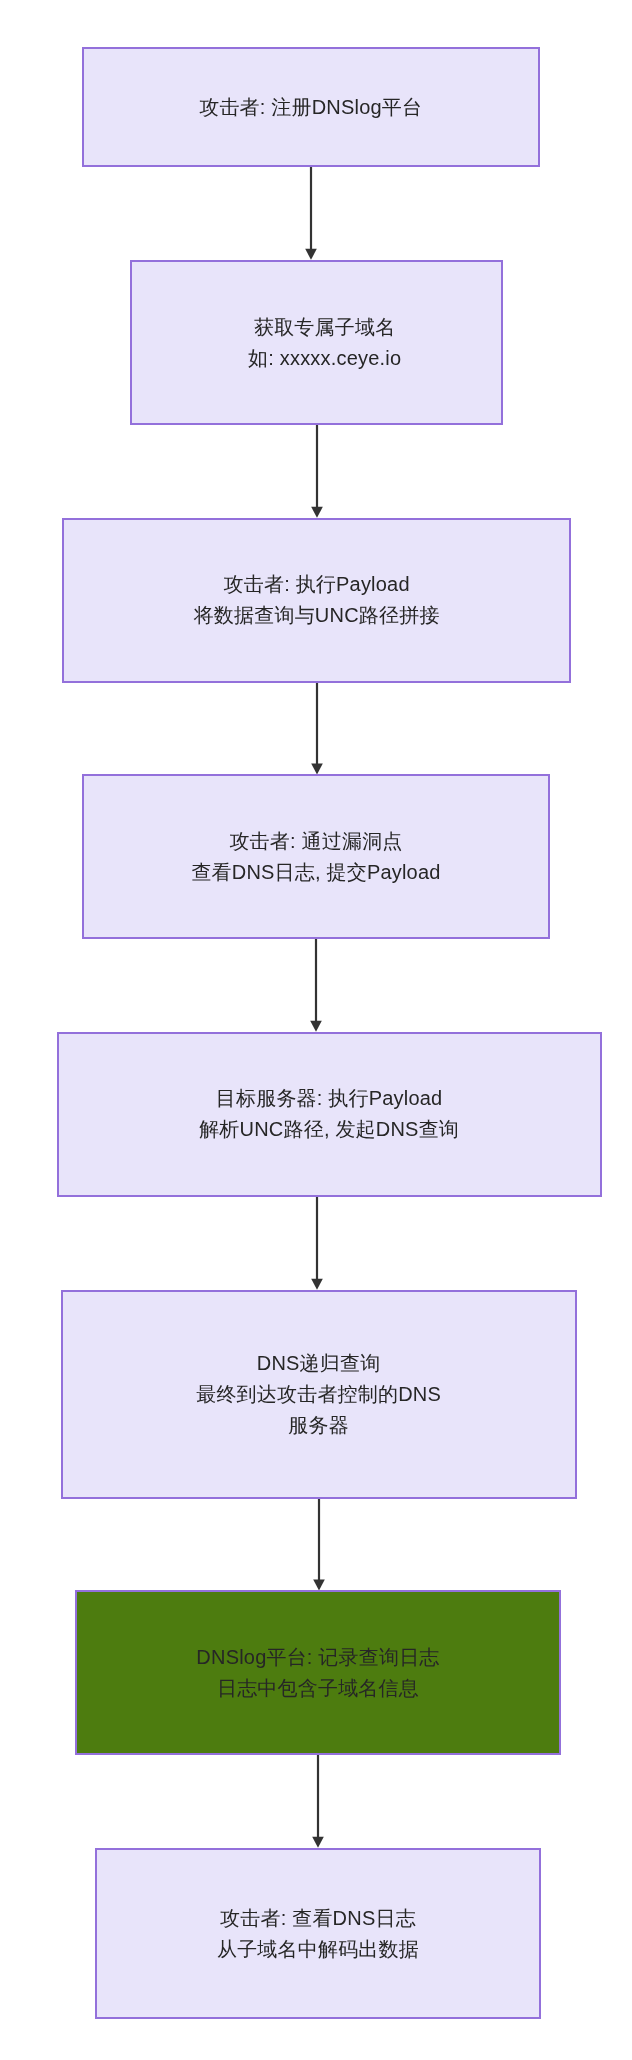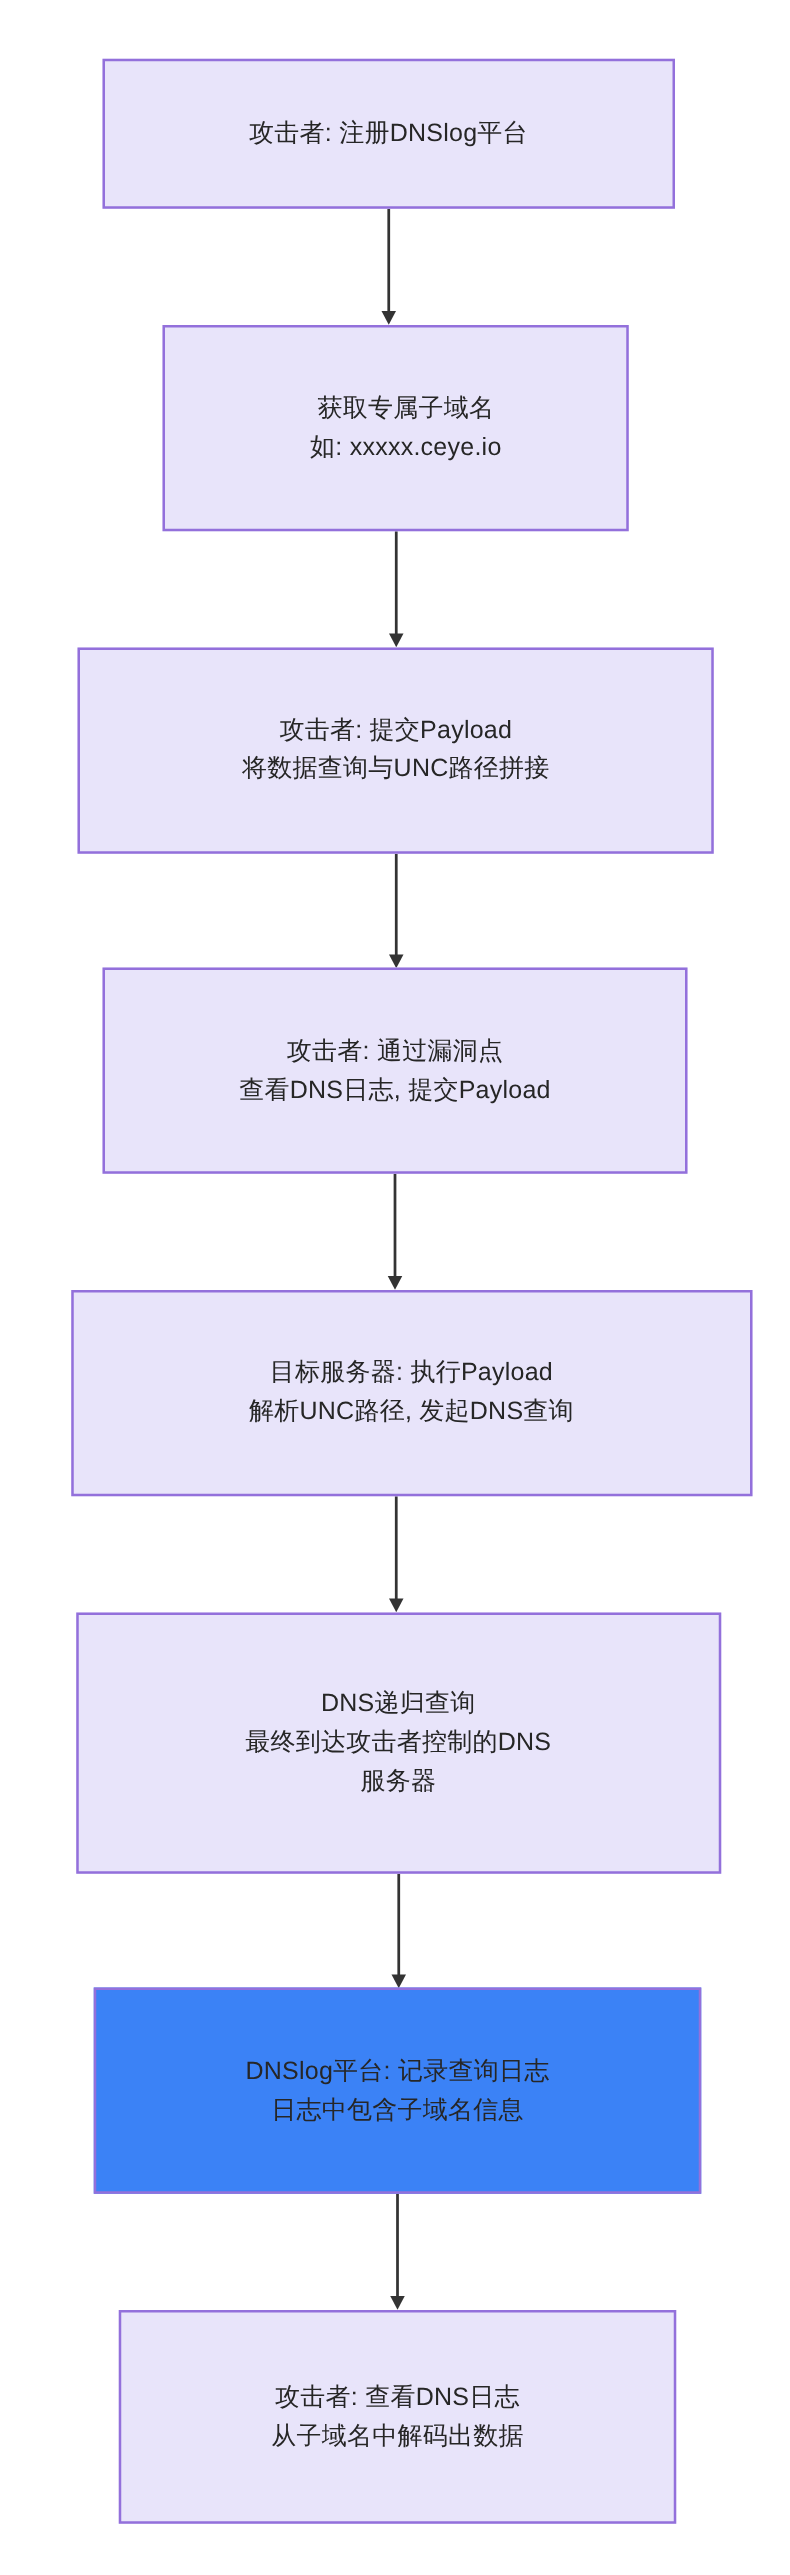--- a/index.html
+++ b/index.html
@@ -98,37 +98,37 @@
       </svg>
     </div>
     <div class="node" id="n1" style="left: 81.6333px; top: 47.0857px; width: 458.2px; height: 120.33px; background: rgb(232, 228, 250); border-color: rgb(147, 112, 219); color: rgb(38, 38, 38);">
       <span class="line">攻击者: 注册DNSlog平台</span>
     </div>
     <div class="node" id="n2" style="left: 130.35px; top: 260.279px; width: 372.617px; height: 164.8px; background: rgb(232, 228, 250); border-color: rgb(147, 112, 219); color: rgb(38, 38, 38); padding-left: 16px;">
       <span class="line">获取专属子域名</span>
       <span class="line">如: xxxxx.ceye.io</span>
     </div>
     <div class="node" id="n3" style="left: 61.8833px; top: 517.943px; width: 509.55px; height: 164.8px; background: rgb(232, 228, 250); border-color: rgb(147, 112, 219); color: rgb(38, 38, 38);">
-      <span class="line">攻击者: 提交Payload</span>
+      <span class="line">攻击者: 执行Payload</span>
       <span class="line">将数据查询与UNC路径拼接</span>
     </div>
     <div class="node" id="n4" style="left: 81.6333px; top: 774.298px; width: 468.733px; height: 164.8px; background: rgb(232, 228, 250); border-color: rgb(147, 112, 219); color: rgb(38, 38, 38); text-align: right;">
       <span class="line">攻击者: 通过漏洞点</span>
       <span class="line">查看DNS日志, 提交Payload</span>
     </div>
     <div class="node" id="n5" style="left: 56.6167px; top: 1031.96px; width: 545px; height: 164.8px; background: rgb(232, 228, 250); border-color: rgb(147, 112, 219); color: rgb(38, 38, 38);">
       <span class="line">目标服务器: 执行Payload</span>
       <span class="line">解析UNC路径, 发起DNS查询</span>
     </div>
     <div class="node" id="n6" style="left: 60.5667px; top: 1289.63px; width: 516.133px; height: 209.27px; background: rgb(232, 228, 250); border-color: rgb(147, 112, 219); color: rgb(38, 38, 38); align-items: center;">
       <span class="line">DNS递归查询</span>
       <span class="line">最终到达攻击者控制的DNS</span>
       <span class="line">服务器</span>
     </div>
-    <div class="node" id="n7" style="left: 75.05px; top: 1590.45px; width: 485.85px; height: 164.8px; background: #3b82f6; border-color: rgb(147, 112, 219); color: rgb(38, 38, 38);">
+    <div class="node" id="n7" style="left: 75.05px; top: 1590.45px; width: 485.85px; height: 164.8px; background: #4d7c0f; border-color: rgb(147, 112, 219); color: rgb(38, 38, 38);">
       <span class="line">DNSlog平台: 记录查询日志</span>
       <span class="line">日志中包含子域名信息</span>
     </div>
     <div class="node" id="n8" style="left: 94.8px; top: 1848.11px; width: 446.35px; height: 171px; background: rgb(232, 228, 250); border-color: rgb(147, 112, 219); color: rgb(38, 38, 38);">
       <span class="line">攻击者: 查看DNS日志</span>
       <span class="line">从子域名中解码出数据</span>
     </div>
   </div>
 
 </body></html>

